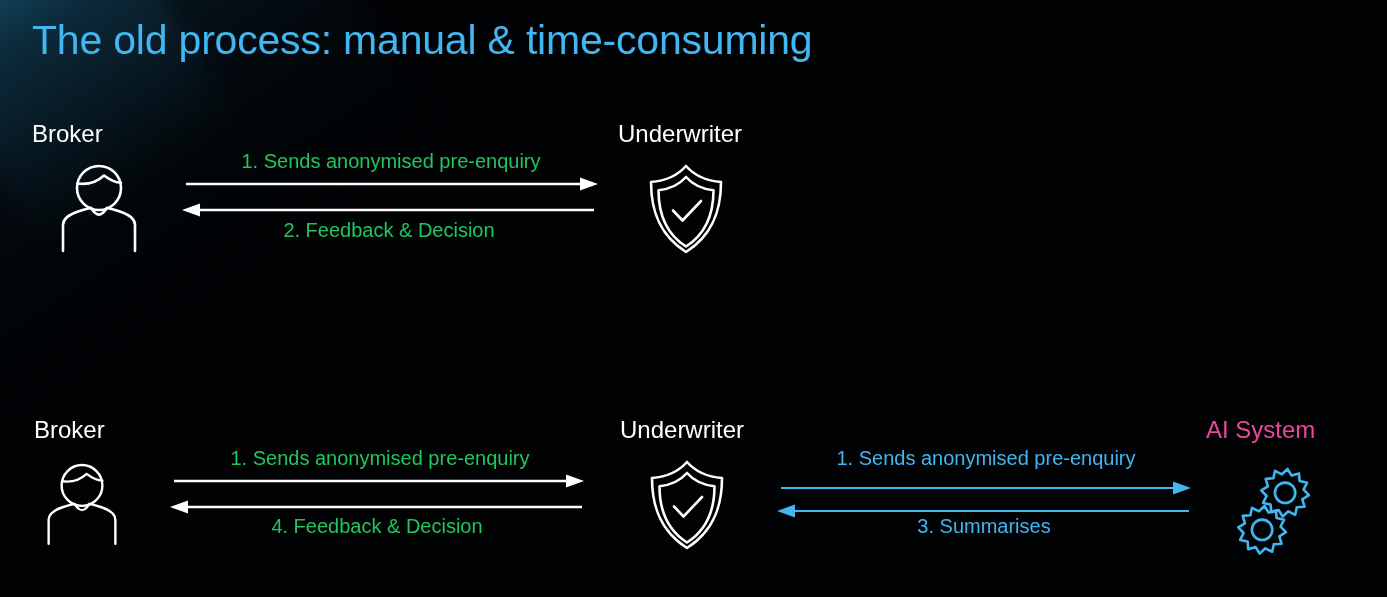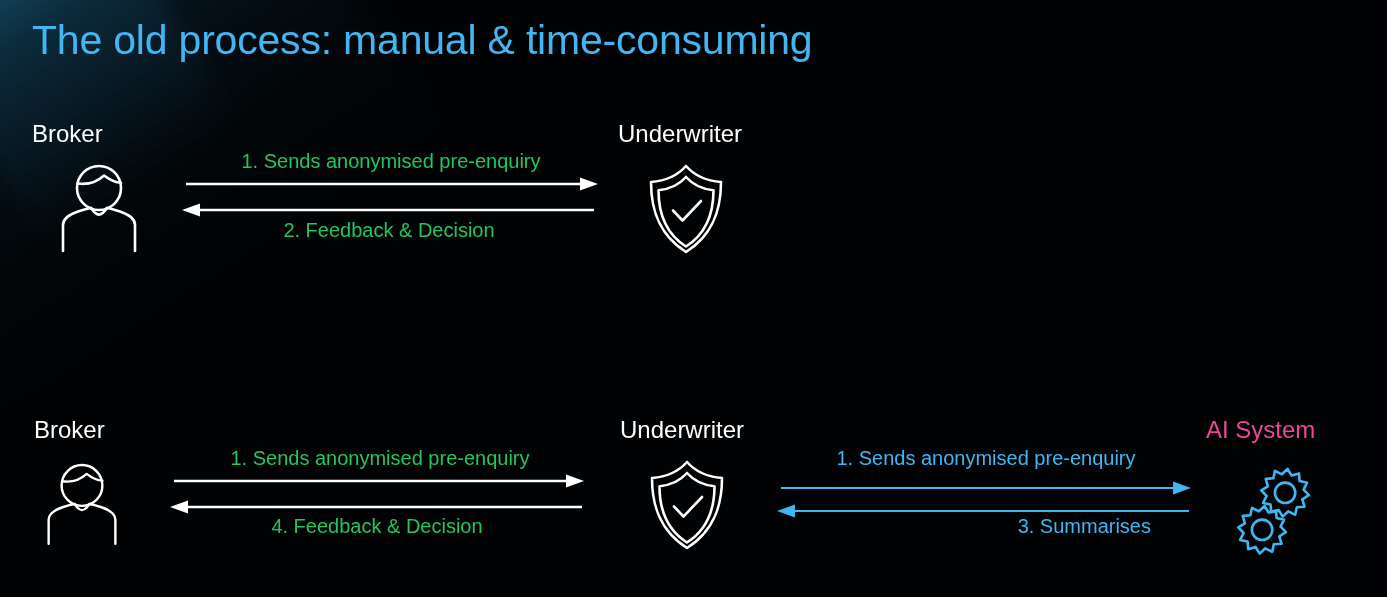--- a/index.html
+++ b/index.html
@@ -197,15 +197,15 @@
       <polygon points="412,8 394,1.5 394,14.5" fill="#41b6f0"></polygon>
     </svg>
   </div>
 
   <div class="icon-wrap" style="left:777px; top:503px;">
     <svg width="414" height="16" viewBox="0 0 414 16">
       <line x1="14" y1="8" x2="412" y2="8" stroke="#41b6f0" stroke-width="2.2"></line>
       <polygon points="0,8 18,1.5 18,14.5" fill="#41b6f0"></polygon>
     </svg>
   </div>
-  <div class="flow-label blue" style="left:737px; top:515px; width:414px;text-align:right;">3. Summarises</div>
+  <div class="flow-label blue" style="left:777px; top:515px; width:414px;">3. Summarises</div>
 
 </div>
 
 </body></html>

